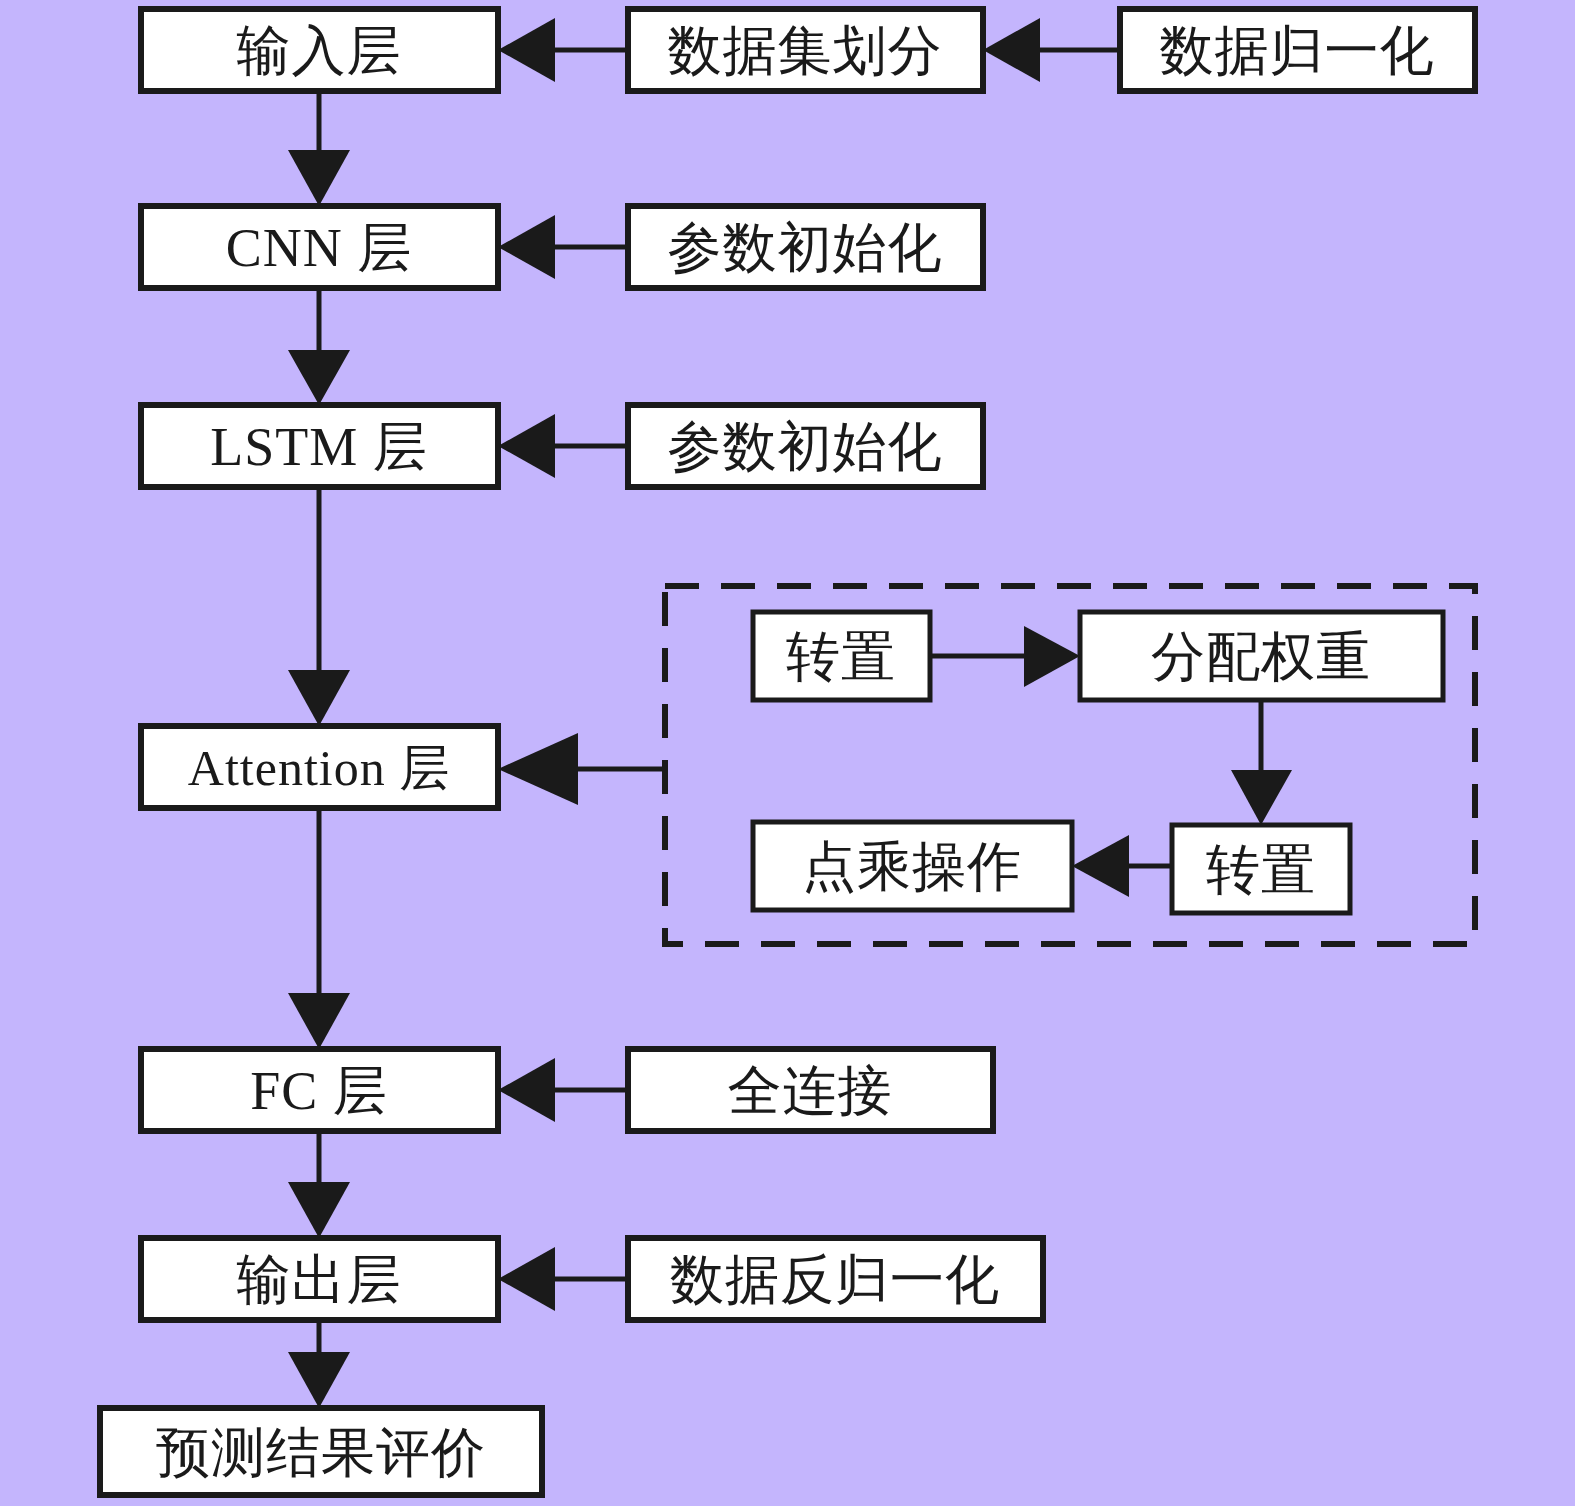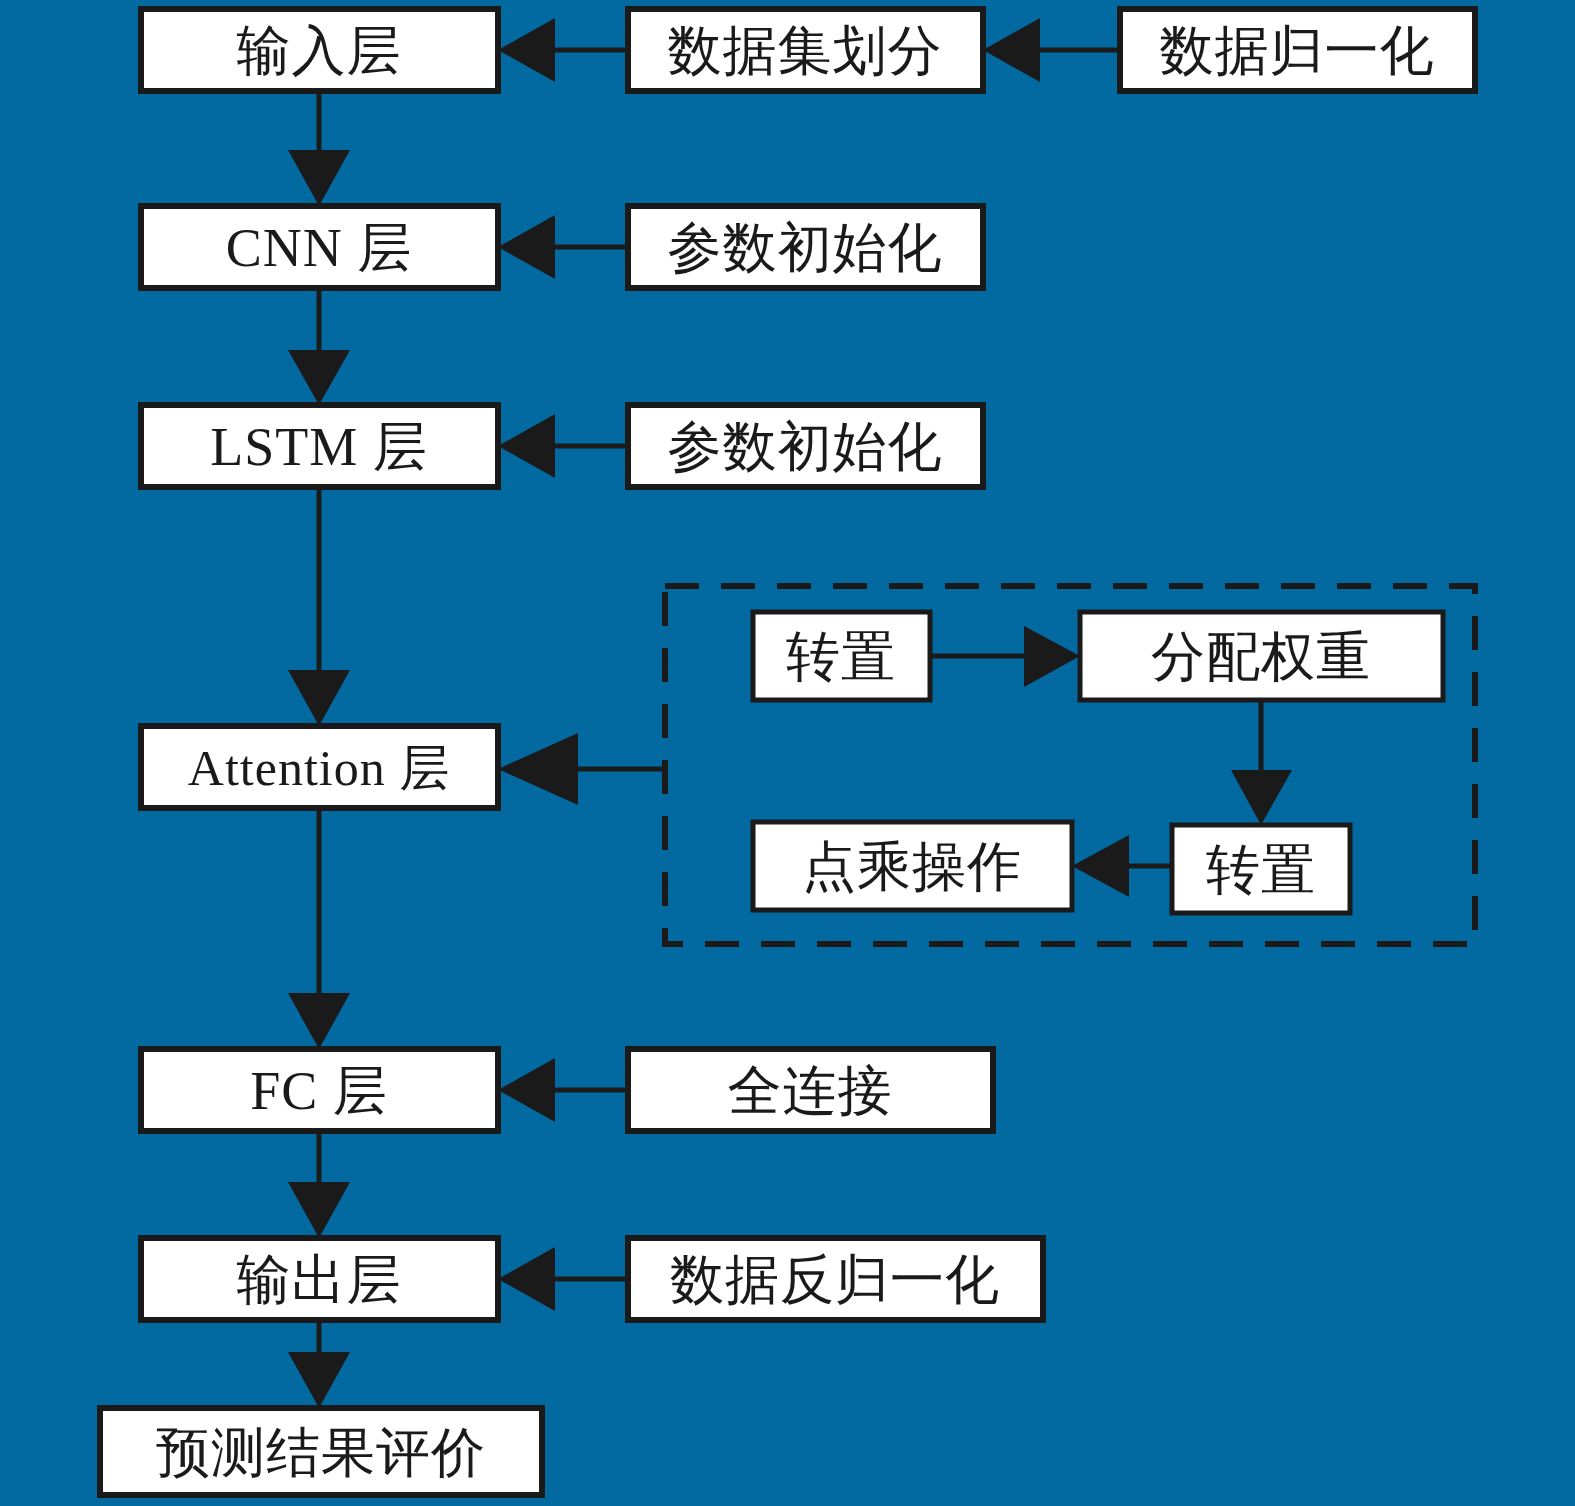--- a/index.html
+++ b/index.html
@@ -7,21 +7,21 @@
     padding: 0;
     background: #ffffff;
   }
   body {
     font-family: "Liberation Serif", "DejaVu Serif", serif;
   }
   #diagram-root {
     position: relative;
     width: 1575px;
     height: 1506px;
-    background: #0369a1;
+    background: #c4b5fd;
     overflow: hidden;
   }
   svg.flow {
     display: block;
     width: 1575px;
     height: 1506px;
   }
   .node-rect {
     fill: #ffffff;
     stroke: #1a1a1a;

